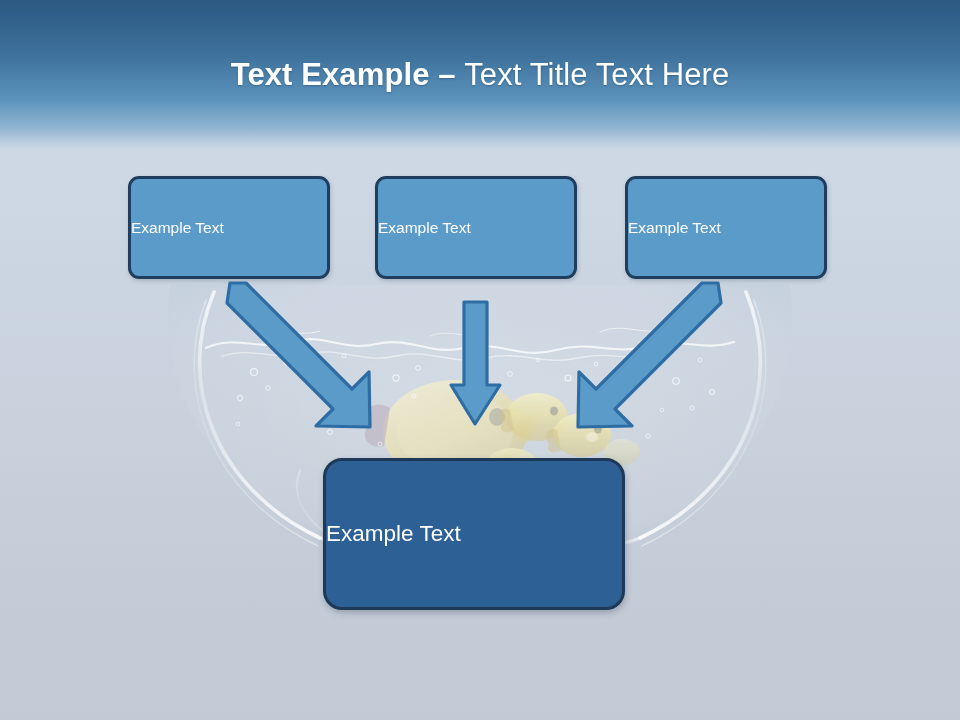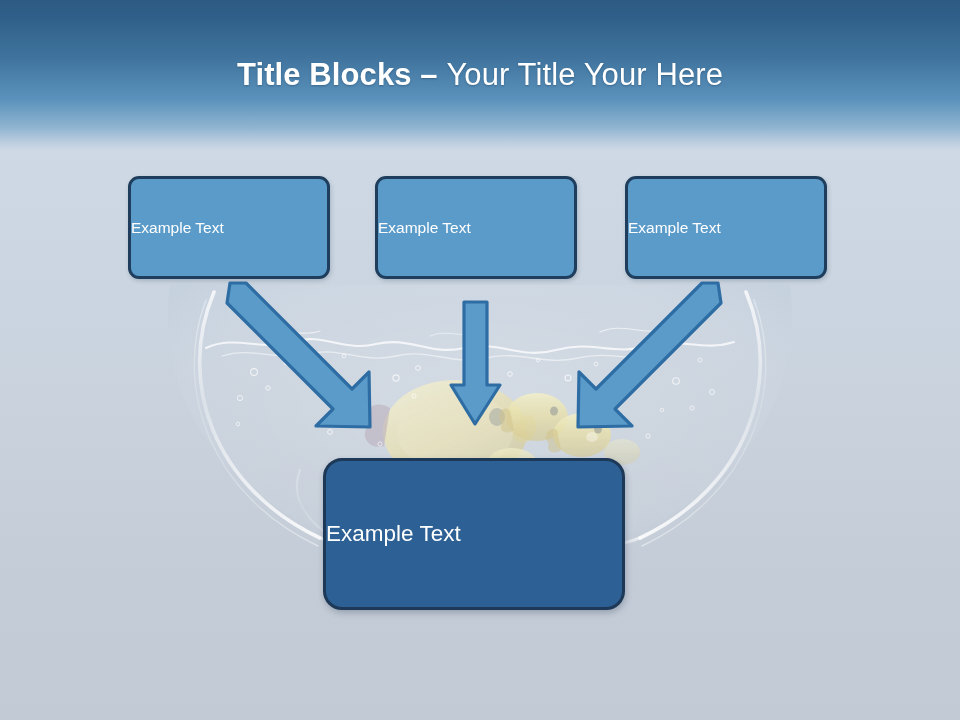--- a/index.html
+++ b/index.html
@@ -218,21 +218,21 @@
       <path d="M 746,292 C 784,382 746,488 640,538" stroke-width="3.6" opacity="0.9"></path>
       <path d="M 754,300 C 788,390 748,496 642,546" stroke-width="1.4" opacity="0.45"></path>
       <path d="M 320,538 C 380,562 580,562 640,538" stroke-width="3.2" opacity="0.75"></path>
       <path d="M 300,470 C 286,506 322,540 368,552" stroke-width="2" opacity="0.35"></path>
     </g>
   </svg>
 
   <div class="header-band"></div>
 
   <div class="title">
-    <span class="t-bold">Title Blocks </span><span class="t-bold">– </span><span class="t-reg">Your Title Your Here</span>
+    <span class="t-bold">Text Example </span><span class="t-bold">– </span><span class="t-reg">Text Title Text Here</span>
   </div>
 
   <div id="box-top-1" class="box box-top">
     <span>Example Text</span>
   </div>
   <div id="box-top-2" class="box box-top">
     <span>Example Text</span>
   </div>
   <div id="box-top-3" class="box box-top">
     <span>Example Text</span>

